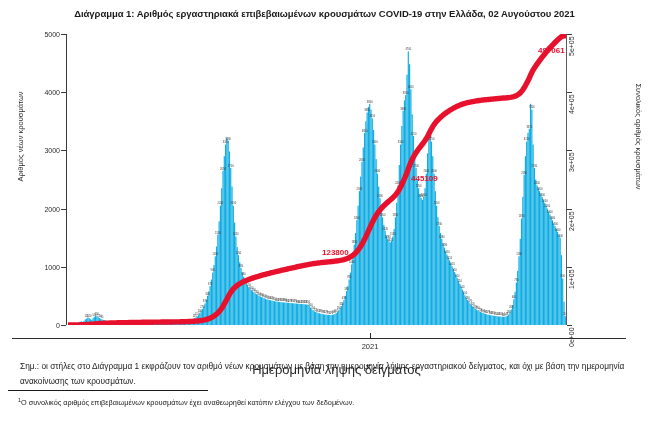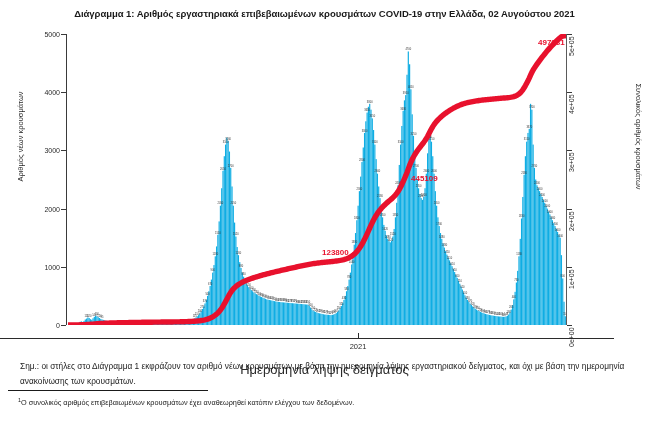--- a/index.html
+++ b/index.html
@@ -62,21 +62,21 @@
   #axis-right-line{
     position:absolute;left:0px;top:12px;width:1px;height:291px;background:#5a5a5a;
   }
   #ylab-right{
     position:absolute;left:-8px;top:110px;width:160px;
     font-size:7.5px;color:#2b2b2b;text-align:center;
     transform:rotate(90deg);transform-origin:center center;
   }
 
   
-  #axis-bottom{position:absolute;left:0;top:303px;width:611px;height:50px;}
+  #axis-bottom{position:absolute;left:12px;top:303px;width:611px;height:50px;}
   #axis-bottom-line{position:absolute;left:0px;top:13px;width:614px;height:1px;background:#2b2b2b;}
   #xtick-mark{position:absolute;left:358px;top:8px;width:1px;height:6px;background:#2b2b2b;}
   #xtick-label{position:absolute;left:338px;top:17px;width:40px;text-align:center;font-size:7.5px;color:#2b2b2b;}
   #xlab{position:absolute;left:0;top:37px;width:649px;text-align:center;font-size:13px;color:#2b2b2b;}
 
   
   .redlab{
     position:absolute;
     font-size:8px;font-weight:bold;color:#e8112d;
     white-space:nowrap;
@@ -663,21 +663,21 @@
           <text x="492.16" y="202.50" font-size="2.6" font-family="&quot;Liberation Sans&quot;, sans-serif" text-anchor="middle" fill="#333333">1500</text>
           <text x="494.73" y="243.24" font-size="2.6" font-family="&quot;Liberation Sans&quot;, sans-serif" text-anchor="middle" fill="#333333">800</text>
           <text x="497.31" y="281.07" font-size="2.6" font-family="&quot;Liberation Sans&quot;, sans-serif" text-anchor="middle" fill="#333333">150</text>
         </g>
       <path id="cum-line" fill="none" stroke="#e8112d" stroke-width="5.4" stroke-linecap="round" stroke-linejoin="round" d="M0.59,291.00L1.88,290.99L3.17,290.98L4.45,290.97L5.74,290.94L7.03,290.92L8.31,290.89L9.60,290.88L10.89,290.85L12.17,290.80L13.46,290.76L14.75,290.72L16.03,290.67L17.32,290.59L18.61,290.51L19.89,290.41L21.18,290.32L22.47,290.24L23.75,290.17L25.04,290.09L26.33,289.98L27.62,289.86L28.90,289.74L30.19,289.64L31.48,289.55L32.76,289.47L34.05,289.39L35.34,289.33L36.62,289.27L37.91,289.21L39.20,289.15L40.48,289.10L41.77,289.06L43.06,289.01L44.34,288.97L45.63,288.93L46.92,288.89L48.20,288.86L49.49,288.82L50.78,288.79L52.06,288.75L53.35,288.72L54.64,288.69L55.93,288.66L57.21,288.63L58.50,288.60L59.79,288.58L61.07,288.55L62.36,288.52L63.65,288.50L64.93,288.48L66.22,288.45L67.51,288.43L68.79,288.41L70.08,288.39L71.37,288.37L72.65,288.34L73.94,288.32L75.23,288.30L76.51,288.29L77.80,288.27L79.09,288.25L80.37,288.23L81.66,288.21L82.95,288.19L84.24,288.18L85.52,288.16L86.81,288.14L88.10,288.13L89.38,288.11L90.67,288.10L91.96,288.08L93.24,288.07L94.53,288.05L95.82,288.04L97.10,288.03L98.39,288.01L99.68,288.00L100.96,287.98L102.25,287.97L103.54,287.96L104.82,287.94L106.11,287.92L107.40,287.91L108.68,287.89L109.97,287.86L111.26,287.84L112.55,287.81L113.83,287.78L115.12,287.74L116.41,287.70L117.69,287.66L118.98,287.61L120.27,287.56L121.55,287.51L122.84,287.45L124.13,287.38L125.41,287.30L126.70,287.21L127.99,287.11L129.27,287.00L130.56,286.87L131.85,286.72L133.13,286.54L134.42,286.33L135.71,286.08L137.00,285.80L138.28,285.47L139.57,285.09L140.86,284.64L142.14,284.13L143.43,283.54L144.72,282.85L146.00,282.06L147.29,281.16L148.58,280.12L149.86,278.94L151.15,277.58L152.44,276.01L153.72,274.21L155.01,272.19L156.30,269.97L157.58,267.60L158.87,265.13L160.16,262.72L161.44,260.44L162.73,258.37L164.02,256.55L165.31,254.98L166.59,253.64L167.88,252.48L169.17,251.45L170.45,250.53L171.74,249.71L173.03,248.96L174.31,248.27L175.60,247.64L176.89,247.05L178.17,246.50L179.46,245.98L180.75,245.48L182.03,245.00L183.32,244.55L184.61,244.10L185.89,243.67L187.18,243.26L188.47,242.85L189.75,242.46L191.04,242.07L192.33,241.70L193.62,241.33L194.90,240.97L196.19,240.62L197.48,240.28L198.76,239.94L200.05,239.61L201.34,239.28L202.62,238.95L203.91,238.63L205.20,238.32L206.48,238.00L207.77,237.69L209.06,237.39L210.34,237.08L211.63,236.78L212.92,236.48L214.20,236.18L215.49,235.89L216.78,235.59L218.06,235.30L219.35,235.00L220.64,234.71L221.93,234.42L223.21,234.14L224.50,233.85L225.79,233.57L227.07,233.28L228.36,233.00L229.65,232.72L230.93,232.44L232.22,232.17L233.51,231.89L234.79,231.62L236.08,231.35L237.37,231.07L238.65,230.81L239.94,230.54L241.23,230.29L242.51,230.06L243.80,229.85L245.09,229.66L246.37,229.48L247.66,229.31L248.95,229.14L250.24,228.99L251.52,228.83L252.81,228.68L254.10,228.54L255.38,228.40L256.67,228.26L257.96,228.12L259.24,227.99L260.53,227.85L261.82,227.72L263.10,227.59L264.39,227.46L265.68,227.32L266.96,227.18L268.25,227.02L269.54,226.85L270.82,226.66L272.11,226.44L273.40,226.19L274.68,225.90L275.97,225.57L277.26,225.19L278.55,224.75L279.83,224.24L281.12,223.64L282.41,222.95L283.69,222.16L284.98,221.24L286.27,220.18L287.55,218.97L288.84,217.60L290.13,216.03L291.41,214.27L292.70,212.32L293.99,210.18L295.27,207.85L296.56,205.32L297.85,202.64L299.13,199.85L300.42,196.99L301.71,194.08L303.00,191.25L304.28,188.53L305.57,185.97L306.86,183.60L308.14,181.42L309.43,179.43L310.72,177.61L312.00,175.95L313.29,174.42L314.58,173.00L315.86,171.69L317.15,170.45L318.44,169.27L319.72,168.14L321.01,167.04L322.30,165.95L323.58,164.84L324.87,163.68L326.16,162.42L327.44,161.00L328.73,159.39L330.02,157.56L331.31,155.46L332.59,153.08L333.88,150.47L335.17,147.65L336.45,144.70L337.74,141.68L339.03,138.39L340.31,134.80L341.60,131.37L342.89,128.27L344.17,125.51L345.46,123.02L346.75,120.76L348.03,118.70L349.32,116.79L350.61,114.99L351.89,113.27L353.18,111.60L354.47,109.96L355.75,108.27L357.04,106.48L358.33,104.49L359.62,102.23L360.90,99.78L362.19,97.26L363.48,94.85L364.76,92.63L366.05,90.65L367.34,88.89L368.62,87.32L369.91,85.90L371.20,84.60L372.48,83.39L373.77,82.26L375.06,81.19L376.34,80.18L377.63,79.20L378.92,78.28L380.20,77.39L381.49,76.54L382.78,75.73L384.06,74.96L385.35,74.22L386.64,73.53L387.93,72.87L389.21,72.25L390.50,71.67L391.79,71.13L393.07,70.62L394.36,70.16L395.65,69.73L396.93,69.34L398.22,68.98L399.51,68.65L400.79,68.34L402.08,68.06L403.37,67.80L404.65,67.55L405.94,67.32L407.23,67.11L408.51,66.91L409.80,66.71L411.09,66.53L412.37,66.36L413.66,66.19L414.95,66.04L416.24,65.89L417.52,65.74L418.81,65.60L420.10,65.46L421.38,65.33L422.67,65.20L423.96,65.08L425.24,64.95L426.53,64.83L427.82,64.72L429.10,64.60L430.39,64.49L431.68,64.38L432.96,64.27L434.25,64.16L435.54,64.05L436.82,63.94L438.11,63.83L439.40,63.71L440.68,63.57L441.97,63.40L443.26,63.20L444.55,62.94L445.83,62.61L447.12,62.17L448.41,61.61L449.69,60.90L450.98,60.00L452.27,58.87L453.55,57.47L454.84,55.78L456.13,53.81L457.41,51.59L458.70,49.18L459.99,46.66L461.27,44.08L462.56,41.17L463.85,38.35L465.13,35.97L466.42,33.91L467.71,32.00L469.00,30.16L470.28,28.36L471.57,26.61L472.86,24.88L474.14,23.20L475.43,21.56L476.72,19.95L478.00,18.38L479.29,16.85L480.58,15.36L481.86,13.91L483.15,12.49L484.44,11.12L485.72,9.78L487.01,8.48L488.30,7.22L489.58,5.99L490.87,4.81L492.16,3.66L493.44,2.74L494.73,2.13L496.02,1.83L497.31,1.71"></path>
     </svg>
   </div>
 
   <div class="redlab" style="left:322px;top:226px;text-align:center;">123800</div>
   <div class="redlab" style="left:411px;top:152px;">445109</div>
-  <div class="redlab" style="left:538px;top:16px;">497061</div>
+  <div class="redlab" style="left:538px;top:24px;">497061</div>
 
   <div id="axis-right">
     <div id="axis-right-line"></div>
     <div class="rtick-mark" style="top:303px"></div>
     <div class="rtick" style="top:303px;transform:rotate(-90deg) translate(-17px,-5px);">0e+00</div>
     <div class="rtick-mark" style="top:244.8px"></div>
     <div class="rtick" style="top:244.8px;transform:rotate(-90deg) translate(-17px,-5px);">1e+05</div>
     <div class="rtick-mark" style="top:186.6px"></div>
     <div class="rtick" style="top:186.6px;transform:rotate(-90deg) translate(-17px,-5px);">2e+05</div>
     <div class="rtick-mark" style="top:128.4px"></div>

